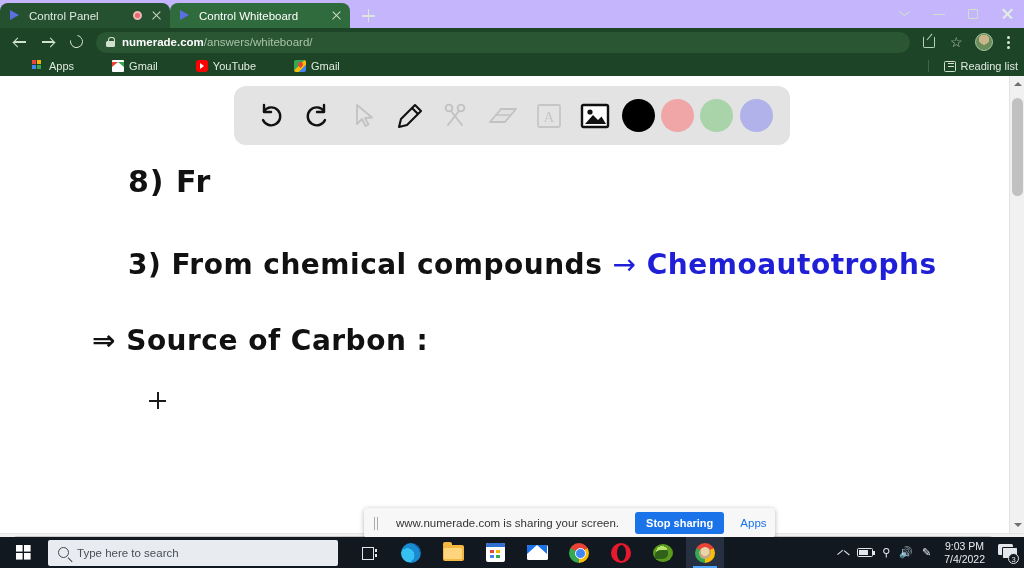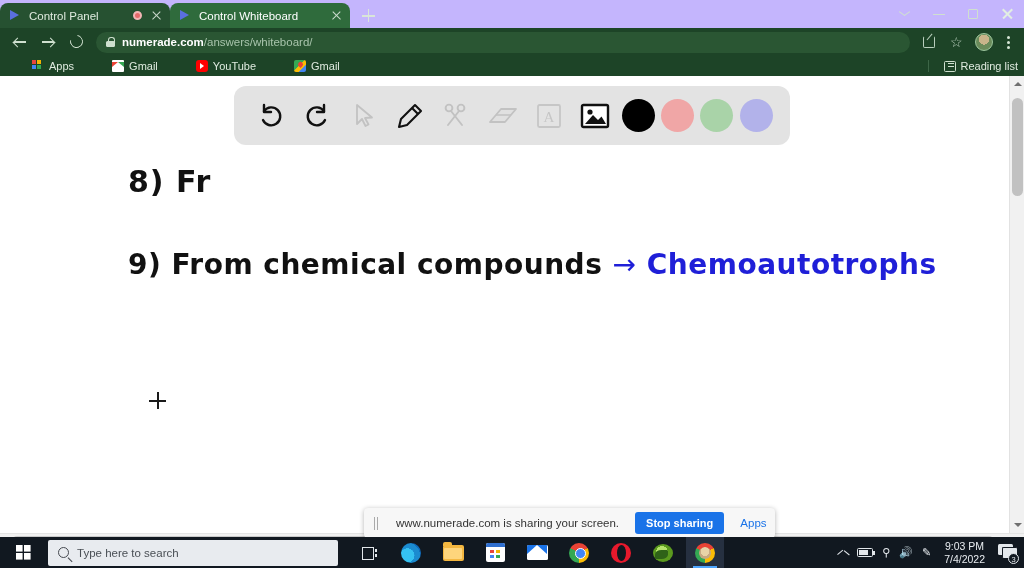--- a/index.html
+++ b/index.html
@@ -579,25 +579,26 @@
         <span class="rl-ic"></span>
         <span>Reading list</span>
       </div>
     </div>
 
     <div class="viewport">
 
       <div class="hand line1">8)  Fr</div>
 
       <div class="hand line2">
-        <span>9)   From chemical compounds</span>
+        <span>3)   From chemical compounds</span>
         <span class="blue arrow-glyph">→</span>
         <span class="blue">Chemoautotrophs</span>
       </div>
 
+      <div class="hand line3">⇒   Source  of  Carbon :</div>
 
       <div class="crosshair"></div>
 
       <div class="wb-toolbar">
         <div class="tool">
           <svg width="30" height="30" viewBox="0 0 30 30">
             <path d="M8 10 A9 9 0 1 1 7 19" fill="none" stroke="#111" stroke-width="2.4" stroke-linecap="round"></path>
             <path d="M8 4 L8 11 L15 11" fill="none" stroke="#111" stroke-width="2.4" stroke-linecap="round" stroke-linejoin="round"></path>
           </svg>
         </div>

